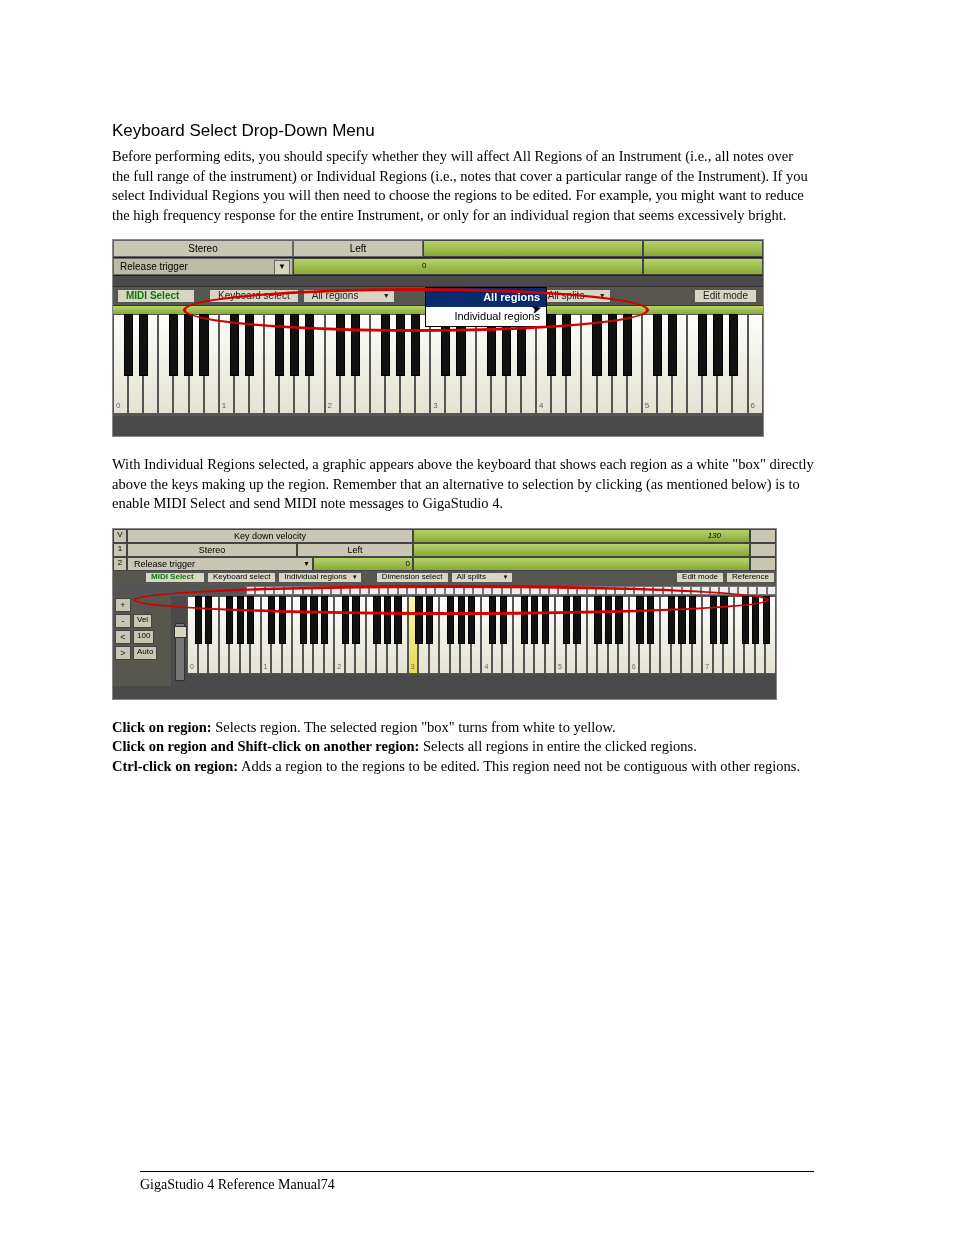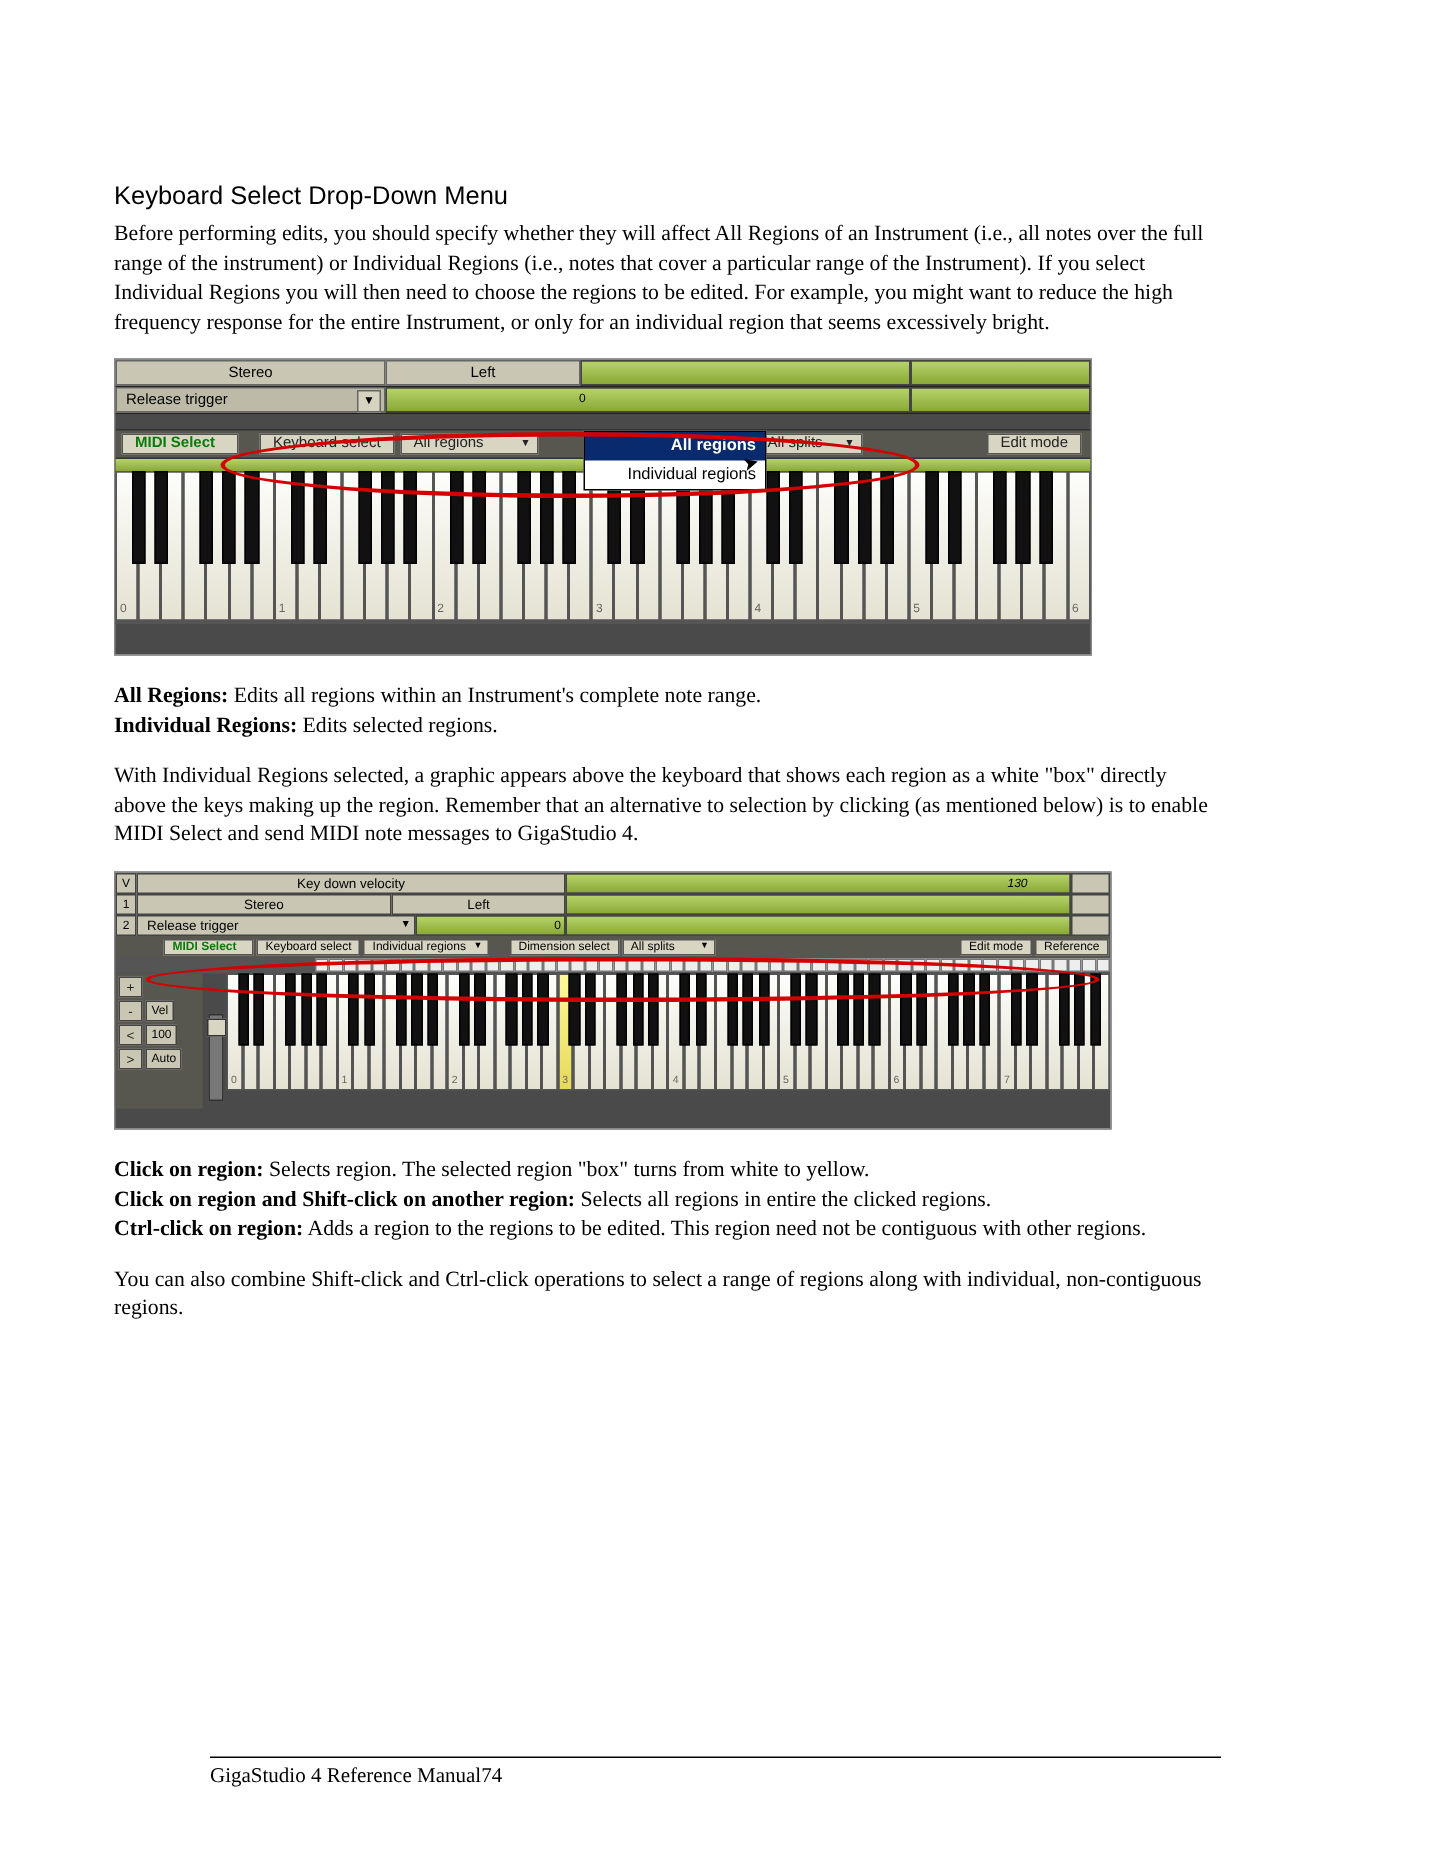--- a/index.html
+++ b/index.html
@@ -6,21 +6,21 @@
     margin: 0;
     padding: 0;
     font-family: Georgia, 'Times New Roman', serif;
     background: #fff;
     color: #000;
   }
   .page {
     width: 954px;
     height: 1235px;
     box-sizing: border-box;
-    padding: 120px 140px 40px 76px;
+    padding: 120px 140px 40px 112px;
     position: relative;
     font-size: 14.5px;
     line-height: 1.35;
   }
   h2.section-title {
     font-family: Arial, Helvetica, sans-serif;
     font-weight: 400;
     font-size: 17px;
     margin: 0 0 4px 0;
     color: #000;
@@ -343,24 +343,20 @@
           <div class="bkey" style="left: 78.4186%;"></div>
           <div class="bkey" style="left: 83.0698%;"></div>
           <div class="bkey" style="left: 85.3953%;"></div>
           <div class="bkey" style="left: 90.0465%;"></div>
           <div class="bkey" style="left: 92.3721%;"></div>
           <div class="bkey" style="left: 94.6977%;"></div>
         </div>
     </div>
   </div>
 
-  <p style="margin-bottom:14px;">
-    <b>All Regions:</b><span> Edits all regions within an Instrument's complete note range.</span><br>
-    <b>Individual Regions:</b><span> Edits selected regions.</span>
-  </p>
 
   <p>With Individual Regions selected, a graphic appears above the keyboard that shows each region as a white "box" directly above the keys making up the region. Remember that an alternative to selection by clicking (as mentioned below) is to enable MIDI Select and send MIDI note messages to GigaStudio 4.</p>
 
   <div class="figure screenshot2">
     <div class="ss2-topbar">
       <div class="ss2-smallbox">V</div>
       <div class="ss2-midlabel" style="flex:0 0 286px;">Key down velocity</div>
       <div class="ss2-strip2">
           <span class="ss2-num">130</span>
         </div>
@@ -586,19 +582,18 @@
       </div>
     </div>
   </div>
 
   <p>
     <b>Click on region:</b><span> Selects region. The selected region "box" turns from white to yellow.</span><br>
     <b>Click on region and Shift-click on another region:</b><span> Selects all regions in entire the clicked regions.</span><br>
     <b>Ctrl-click on region:</b><span> Adds a region to the regions to be edited. This region need not be contiguous with other regions.</span>
   </p>
 
-  <p>You can also combine Shift-click and Ctrl-click operations to select a range of regions along with individual, non-contiguous regions.</p>
 
   <div class="footer">
     <span>GigaStudio 4 Reference Manual</span>
     <span>74</span>
   </div>
 </div>
 
 </body></html>

